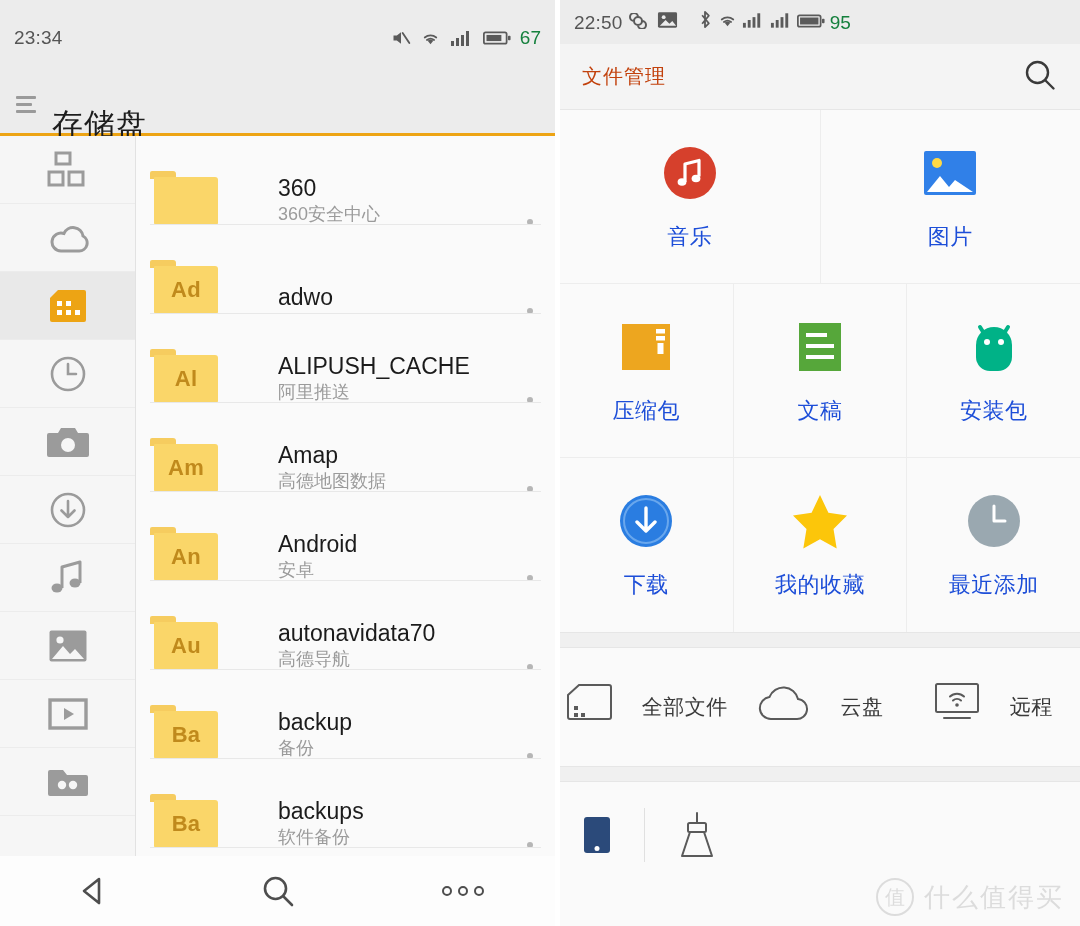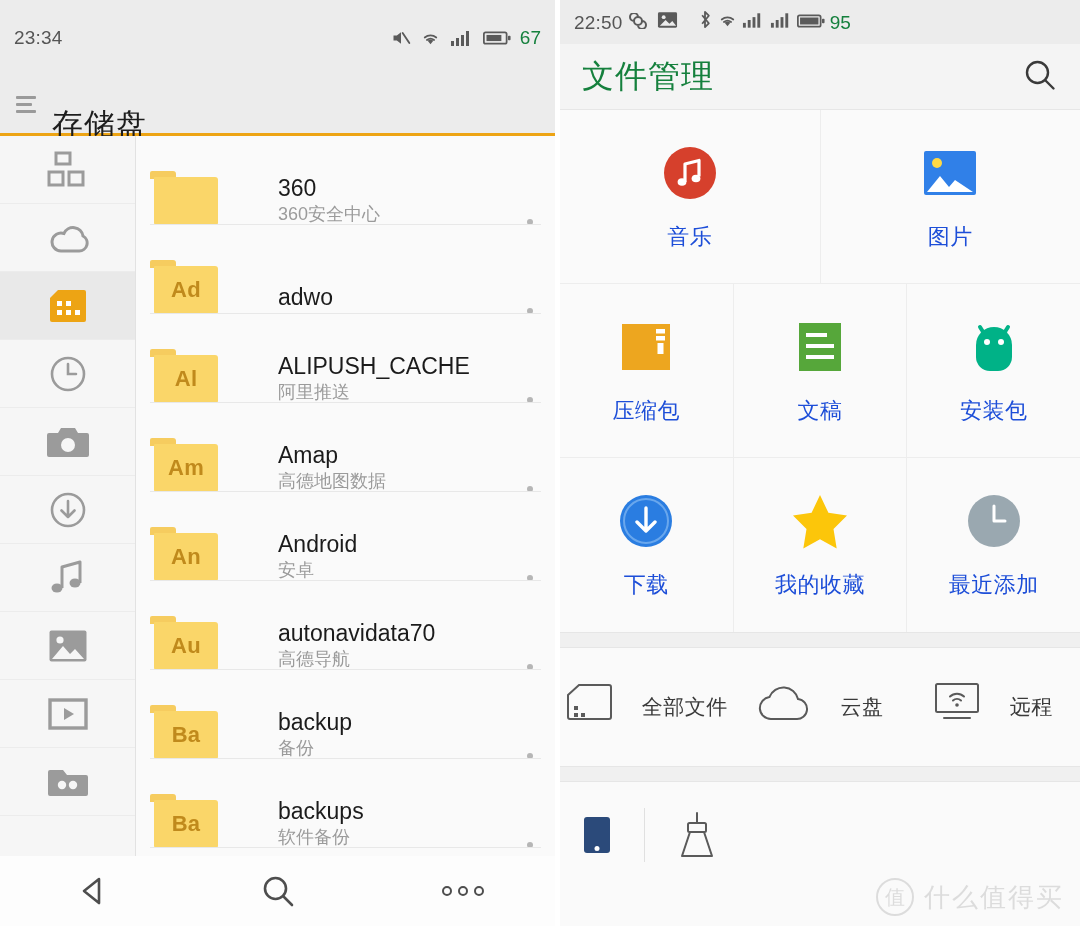--- a/index.html
+++ b/index.html
@@ -95,21 +95,21 @@
   }
   .r-statusbar{
     height:44px;flex:0 0 44px;background:#ececec;
     display:flex;align-items:center;padding:0 14px;color:#555;gap:20px;
   }
   .r-header{
     height:66px;flex:0 0 66px;background:#f4f4f4;
     display:flex;align-items:center;padding:0 22px;
     border-bottom:1px solid #e6e6e6;box-sizing:border-box;
   }
-  .r-title{font-size:32px;color:#15803d;letter-spacing:1px;}
+  .r-title{font-size:20px;color:#c2410c;letter-spacing:1px;}
   .r-search{margin-left:auto;}
 
   .cat-grid{background:#fafafa;}
   .cat-row{display:flex;}
   .cat-cell{
     flex:1;height:174px;
     display:flex;flex-direction:column;align-items:center;justify-content:center;
     border-right:1px solid #ededed;border-bottom:1px solid #ededed;
     box-sizing:border-box;
   }

